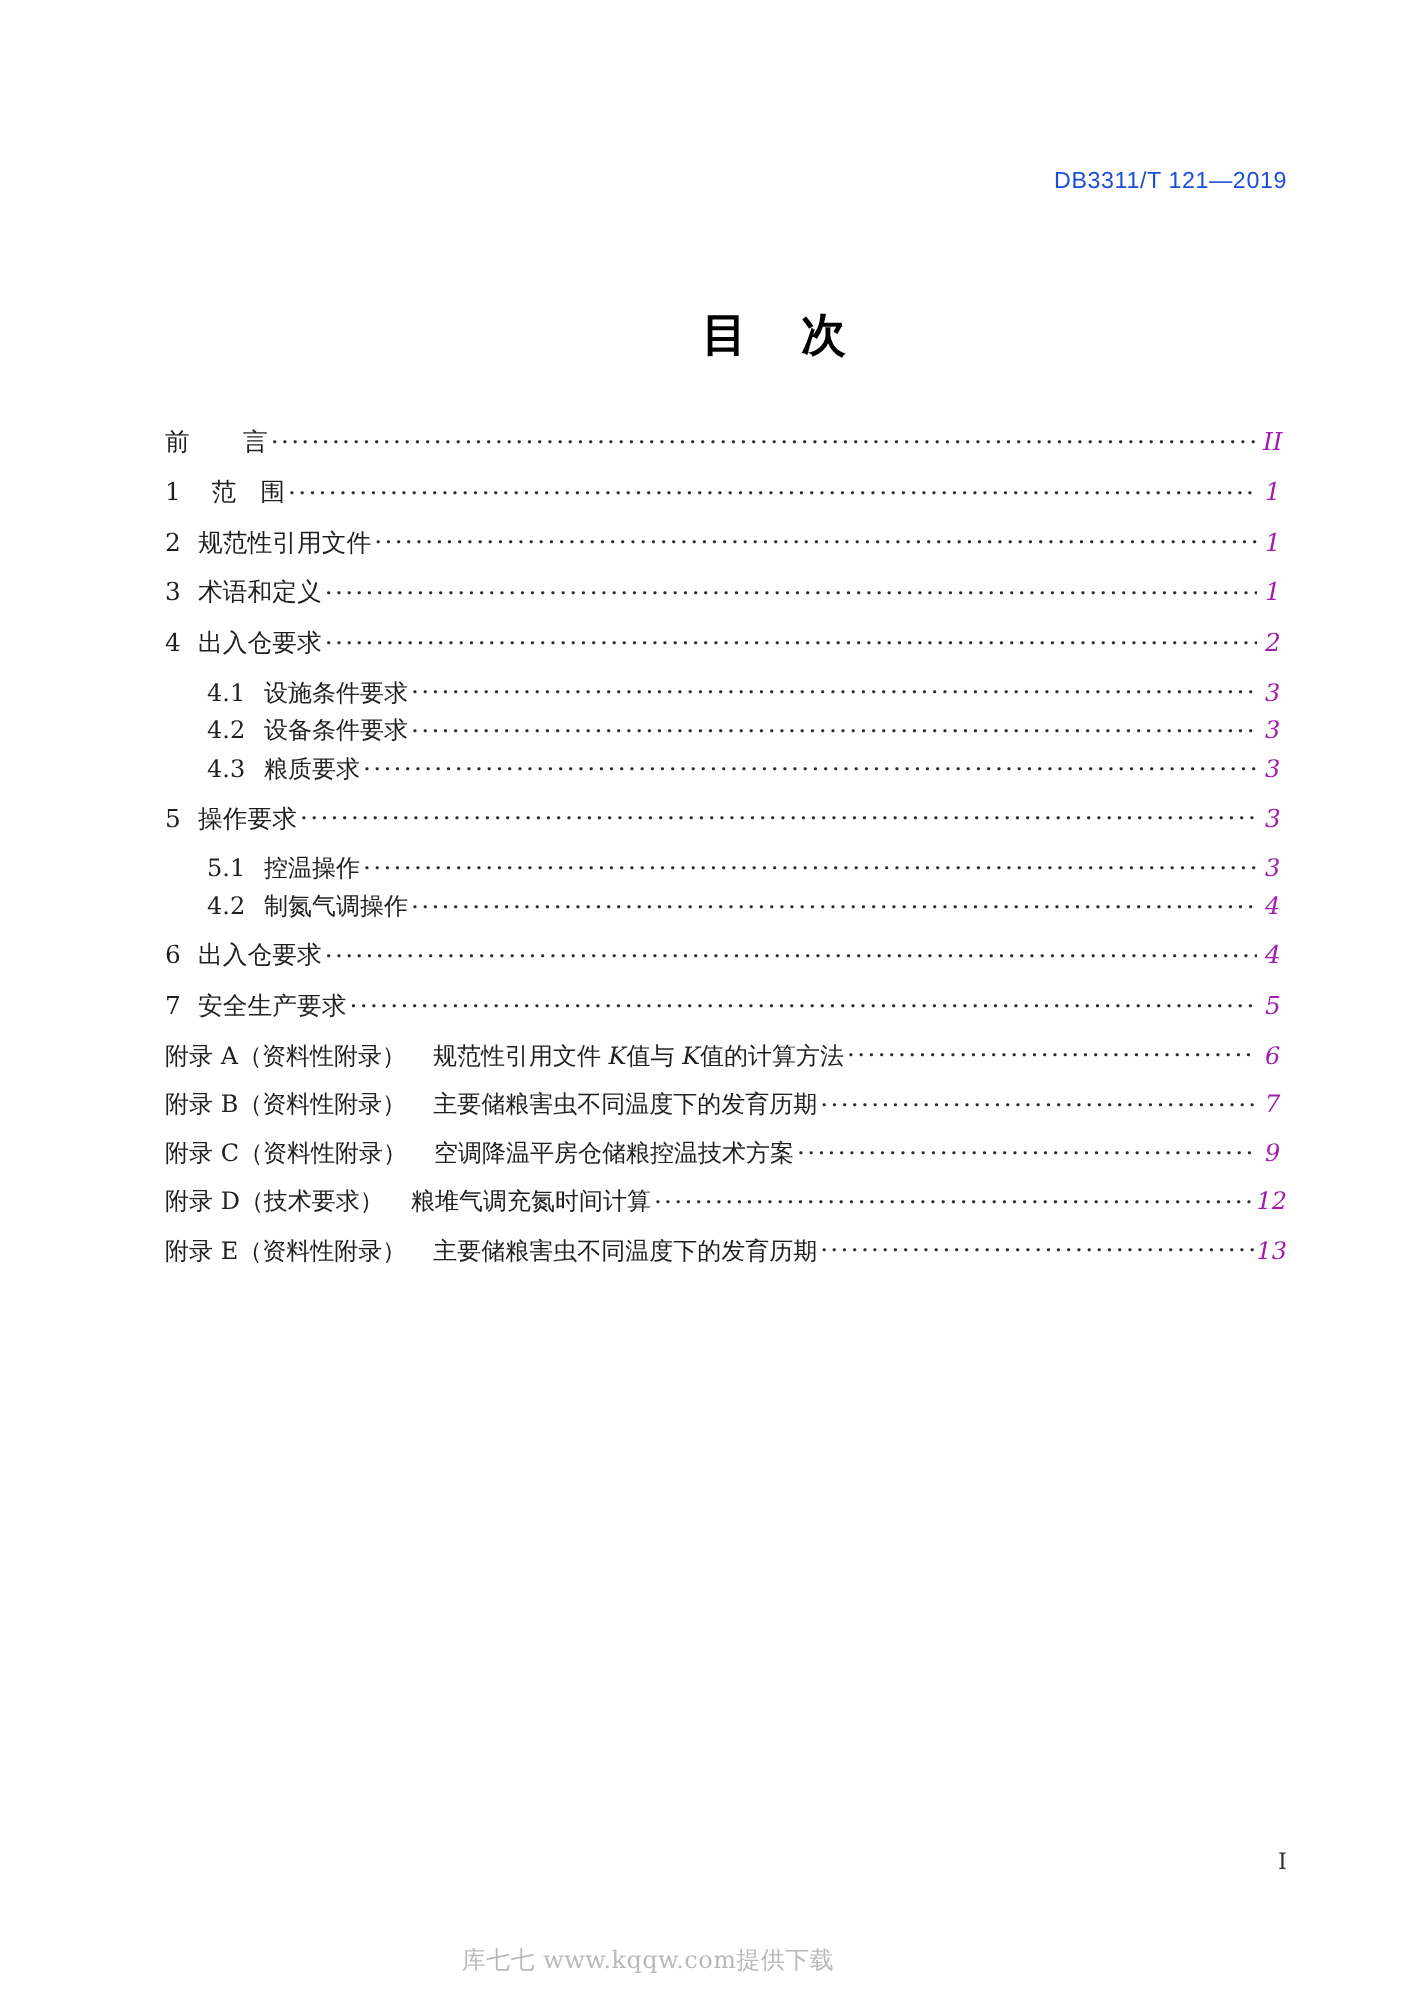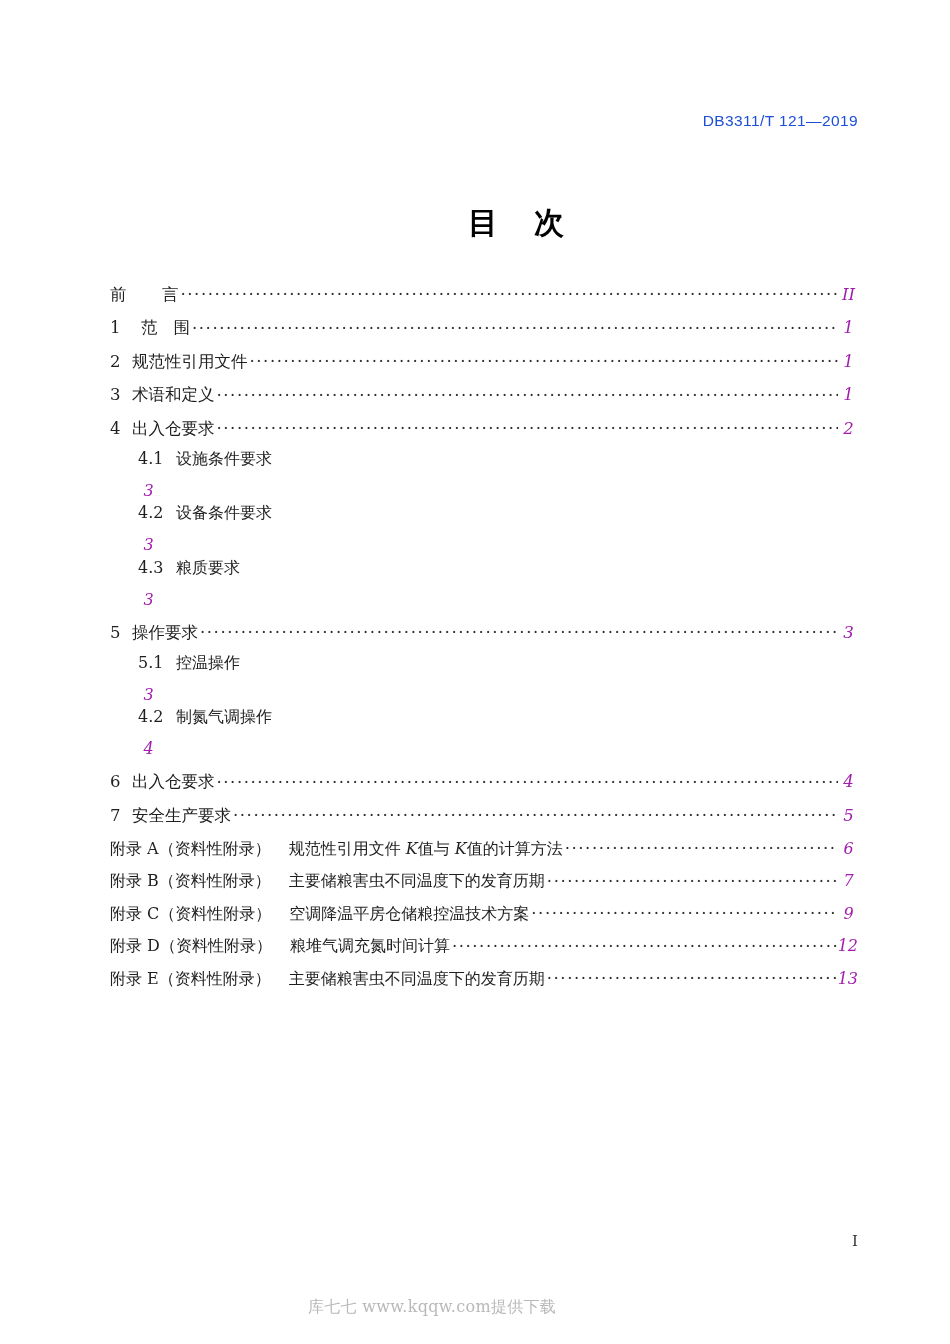--- a/index.html
+++ b/index.html
@@ -67,21 +67,21 @@
     white-space: nowrap;
     color: #1f1f1f;
   }
 
   
   .toc-row.lvl1 { margin-bottom: 13.5px; }
   .toc-row.lvl2 { margin-bottom: 6.5px; }
   .toc-row.appx { margin-bottom: 13.5px; }
   .toc-row.lvl2.last-of-group { margin-bottom: 13.5px; }
 
-  .toc-row.lvl2 { padding-left: 28px; font-size: 16px; flex-direction: column; }
+  .toc-row.lvl2 { padding-left: 28px; font-size: 16px; }
   .toc-row.appx { font-size: 16px; }
 
   .label {
     flex: 0 0 auto;
     padding-right: 2px;
   }
   .num {
     display: inline-block;
     font-family: "DejaVu Serif", "Liberation Serif", serif;
   }
@@ -252,21 +252,21 @@
       <span class="pageno">7</span>
     </div>
 
     <div class="toc-row appx">
       <span class="label"><span class="appx-tag">附录 C（资料性附录）</span><span class="appx-gap"></span><span>空调降温平房仓储粮控温技术方案</span></span>
       <span class="leader"></span>
       <span class="pageno">9</span>
     </div>
 
     <div class="toc-row appx">
-      <span class="label"><span class="appx-tag">附录 D（资料性附录）</span><span class="appx-gap"></span><span>粮堆气调充氮时间计算</span></span>
+      <span class="label"><span class="appx-tag">附录 D（技术要求）</span><span class="appx-gap"></span><span>粮堆气调充氮时间计算</span></span>
       <span class="leader"></span>
       <span class="pageno">12</span>
     </div>
 
     <div class="toc-row appx">
       <span class="label"><span class="appx-tag">附录 E（资料性附录）</span><span class="appx-gap"></span><span>主要储粮害虫不同温度下的发育历期</span></span>
       <span class="leader"></span>
       <span class="pageno">13</span>
     </div>
 

